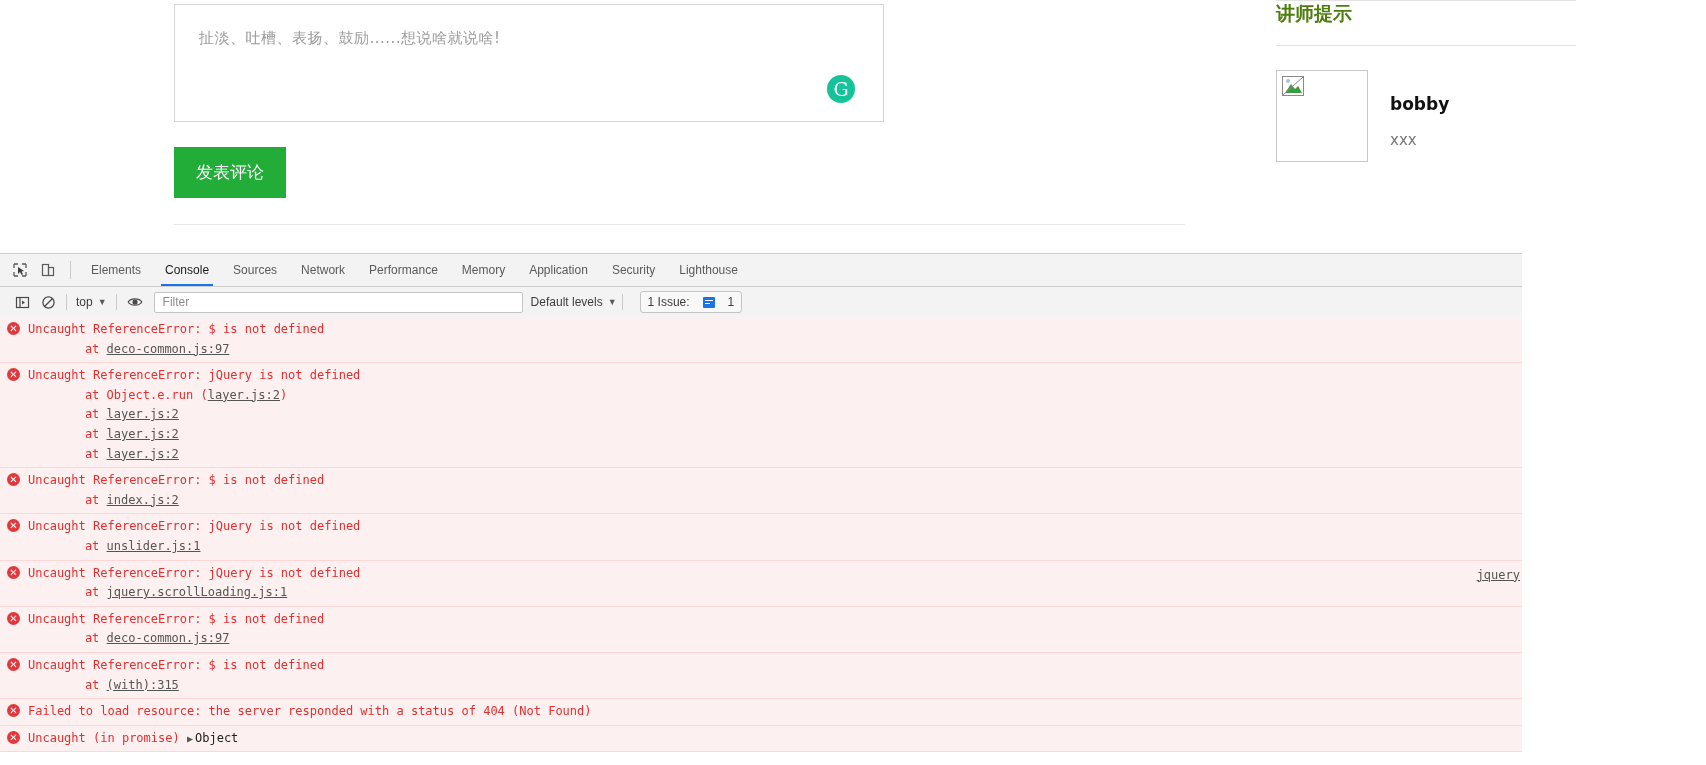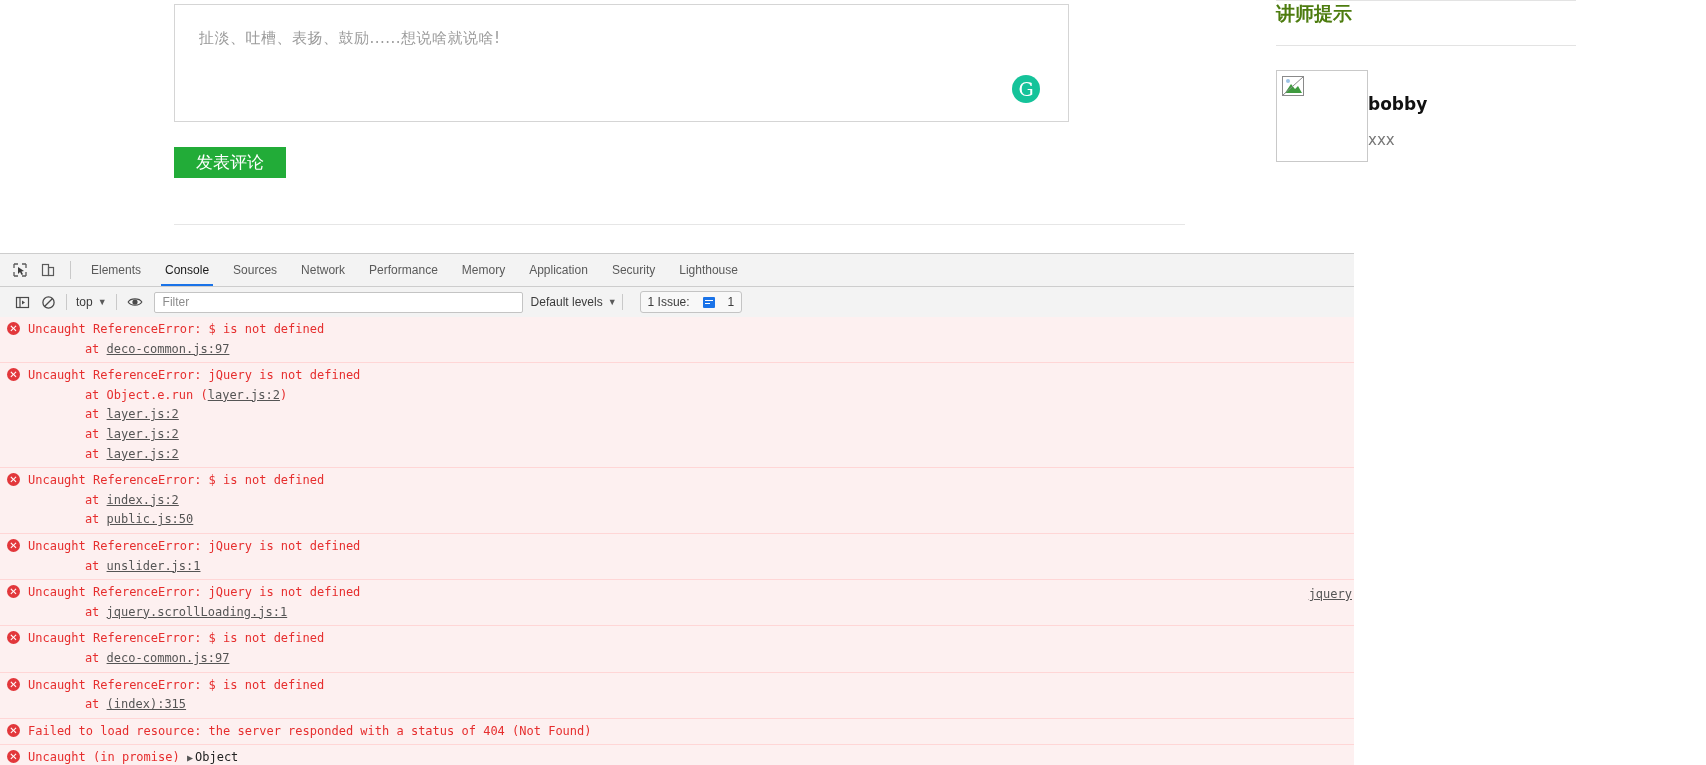--- a/index.html
+++ b/index.html
@@ -16,21 +16,21 @@
   
   .page-area {
     position: absolute; left: 0; top: 0; width: 1706px; height: 255px;
     background: #fff; overflow: hidden;
   }
   .comment-col {
     position: absolute; left: 174px; top: 4px; width: 828px;
   }
   .comment-box {
     position: relative;
-    width: 895px; height: 118px;
+    width: 710px; height: 118px;
     border: 1px solid #d5d5d5;
     background: #fff;
     box-sizing: border-box;
   }
   .comment-placeholder {
     position: absolute; left: 24px; top: 24px;
     font-size: 15px; color: #9b9b9b;
     font-family: "DejaVu Sans", "Liberation Sans", sans-serif;
     letter-spacing: .5px;
     white-space: nowrap;
@@ -45,21 +45,21 @@
     color: #fff; font-size: 19px; line-height: 19px;
     font-family: "DejaVu Serif", serif;
   }
   .submit-btn {
     margin-top: 25px;
     display: inline-block;
     background: #22ac38;
     color: #fff;
     border: none;
     font-size: 17px;
-    padding: 4px 22px;
+    padding: 14px 22px;
     font-family: "DejaVu Sans", "Liberation Sans", sans-serif;
     cursor: pointer;
   }
   .page-hr {
     position: absolute; left: 174px; top: 224px; width: 1011px;
     height: 1px; background: #e6e6e6;
   }
 
   
   .sidebar {
@@ -83,33 +83,33 @@
     font-family: "DejaVu Sans", "Liberation Sans", sans-serif;
     padding-bottom: 18px;
   }
   .sb-teacher { margin-top: 24px; display: flex; }
   .sb-avatar {
     width: 90px; height: 90px;
     border: 1px solid #c9c9c9; background: #fff;
     position: relative; flex: 0 0 auto;
   }
   .broken-img { position: absolute; left: 5px; top: 5px; width: 22px; height: 20px; }
-  .sb-teacher-info { padding-top: 24px; }
+  .sb-teacher-info { margin-left: 22px; padding-top: 24px; }
   .sb-teacher-name {
     font-size: 17px; font-weight: bold; color: #111;
     font-family: "DejaVu Sans", "Liberation Sans", sans-serif;
   }
   .sb-teacher-desc {
     margin-top: 17px; font-size: 15px; color: #777;
     font-family: "DejaVu Sans", "Liberation Sans", sans-serif;
   }
 
   
   .devtools {
-    position: absolute; left: 0; top: 253px; width: 1354px; height: 512px;
+    position: absolute; left: 0; top: 253px; width: 1522px; height: 512px;
     background: #fff;
     border-top: 1px solid #cdcdcd;
     font-family: "Liberation Sans", sans-serif;
   }
   .dt-tabbar {
     height: 32px; background: #f3f3f3;
     border-bottom: 1px solid #cdcdcd;
     display: flex; align-items: stretch;
     position: relative;
   }
@@ -344,21 +344,20 @@
         <div class="stack-line"><span>    at Object.e.run (</span><span class="lnk">layer.js:2</span><span>)</span></div>
         <div class="stack-line"><span>    at </span><span class="lnk">layer.js:2</span></div>
         <div class="stack-line"><span>    at </span><span class="lnk">layer.js:2</span></div>
         <div class="stack-line"><span>    at </span><span class="lnk">layer.js:2</span></div>
       </div>
 
       <div class="msg">
         <span class="err-icon">✕</span>
         <div class="msg-title">Uncaught ReferenceError: $ is not defined</div>
         <div class="stack-line"><span>    at </span><span class="lnk">index.js:2</span></div>
-        <div class="stack-line"><span>    at </span><span class="lnk">public.js:50</span></div>
       </div>
 
       <div class="msg">
         <span class="err-icon">✕</span>
         <div class="msg-title">Uncaught ReferenceError: jQuery is not defined</div>
         <div class="stack-line"><span>    at </span><span class="lnk">unslider.js:1</span></div>
       </div>
 
       <div class="msg">
         <span class="err-icon">✕</span>
@@ -369,21 +368,21 @@
 
       <div class="msg">
         <span class="err-icon">✕</span>
         <div class="msg-title">Uncaught ReferenceError: $ is not defined</div>
         <div class="stack-line"><span>    at </span><span class="lnk">deco-common.js:97</span></div>
       </div>
 
       <div class="msg">
         <span class="err-icon">✕</span>
         <div class="msg-title">Uncaught ReferenceError: $ is not defined</div>
-        <div class="stack-line"><span>    at </span><span class="lnk">(index):315</span></div>
+        <div class="stack-line"><span>    at </span><span class="lnk">(with):315</span></div>
       </div>
 
       <div class="msg">
         <span class="err-icon">✕</span>
         <div class="msg-title">Failed to load resource: the server responded with a status of 404 (Not Found)</div>
       </div>
 
       <div class="msg">
         <span class="err-icon">✕</span>
         <div class="msg-title"><span>Uncaught (in promise) </span><span class="disclosure">▶</span><span class="obj-word">Object</span></div>

